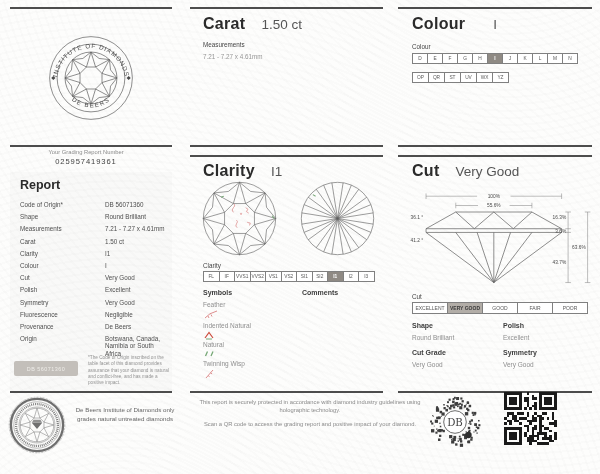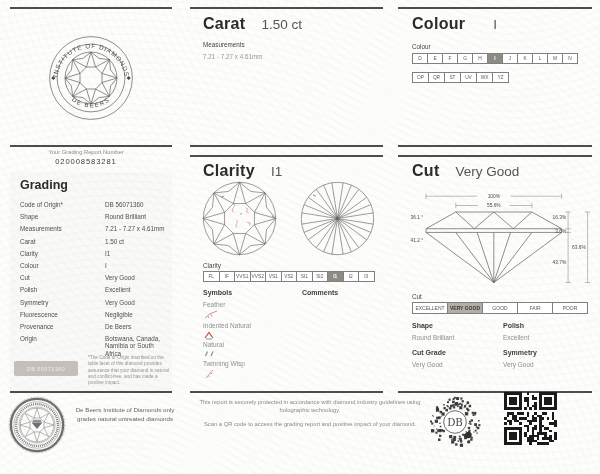--- a/index.html
+++ b/index.html
@@ -75,24 +75,24 @@
     <polygon points="92.8,47.8 95.2,50 92.8,52.2 90.4,50" fill="#4a4a4a"></polygon>
     <g class="lineart" stroke-width=".7">
       <circle cx="50" cy="50" r="29.5"></circle>
       <polygon points="62.5,44.8 55.2,37.5 44.8,37.5 37.5,44.8 37.5,55.2 44.8,62.5 55.2,62.5 62.5,55.2"></polygon>
       <path d="M62.5,44.8 L79.5,50 M62.5,44.8 L70.9,29.1 M55.2,37.5 L70.9,29.1 M55.2,37.5 L50,20.5 M44.8,37.5 L50,20.5 M44.8,37.5 L29.1,29.1 M37.5,44.8 L29.1,29.1 M37.5,44.8 L20.5,50 M37.5,55.2 L20.5,50 M37.5,55.2 L29.1,70.9 M44.8,62.5 L29.1,70.9 M44.8,62.5 L50,79.5 M55.2,62.5 L50,79.5 M55.2,62.5 L70.9,70.9 M62.5,55.2 L70.9,70.9 M62.5,55.2 L79.5,50"></path>
       <polygon points="79.5,50 72.2,40.8 70.9,29.1 59.2,27.8 50,20.5 40.8,27.8 29.1,29.1 27.8,40.8 20.5,50 27.8,59.2 29.1,70.9 40.8,72.2 50,79.5 59.2,72.2 70.9,70.9 72.2,59.2"></polygon>
     </g>
   </svg>
 
   <div class="abs" style="left:0;top:149px;width:172px;text-align:center;font-size:5.8px;color:#8b8b8b">Your Grading Report Number</div>
-  <div class="abs" style="left:0;top:157px;width:172px;text-align:center;font-size:7.6px;color:#3f3f3f;letter-spacing:.9px">020008583281</div>
+  <div class="abs" style="left:0;top:157px;width:172px;text-align:center;font-size:7.6px;color:#3f3f3f;letter-spacing:.9px">025957419361</div>
 
   <div class="summary-box">
-    <div class="sum-title">Grading</div>
+    <div class="sum-title">Report</div>
     <div>
       <div class="srow">
           <span class="lab">Code of Origin*</span>
           <span class="val">DB 56071360</span>
         </div>
       <div class="srow">
           <span class="lab">Shape</span>
           <span class="val">Round Brilliant</span>
         </div>
       <div class="srow">

